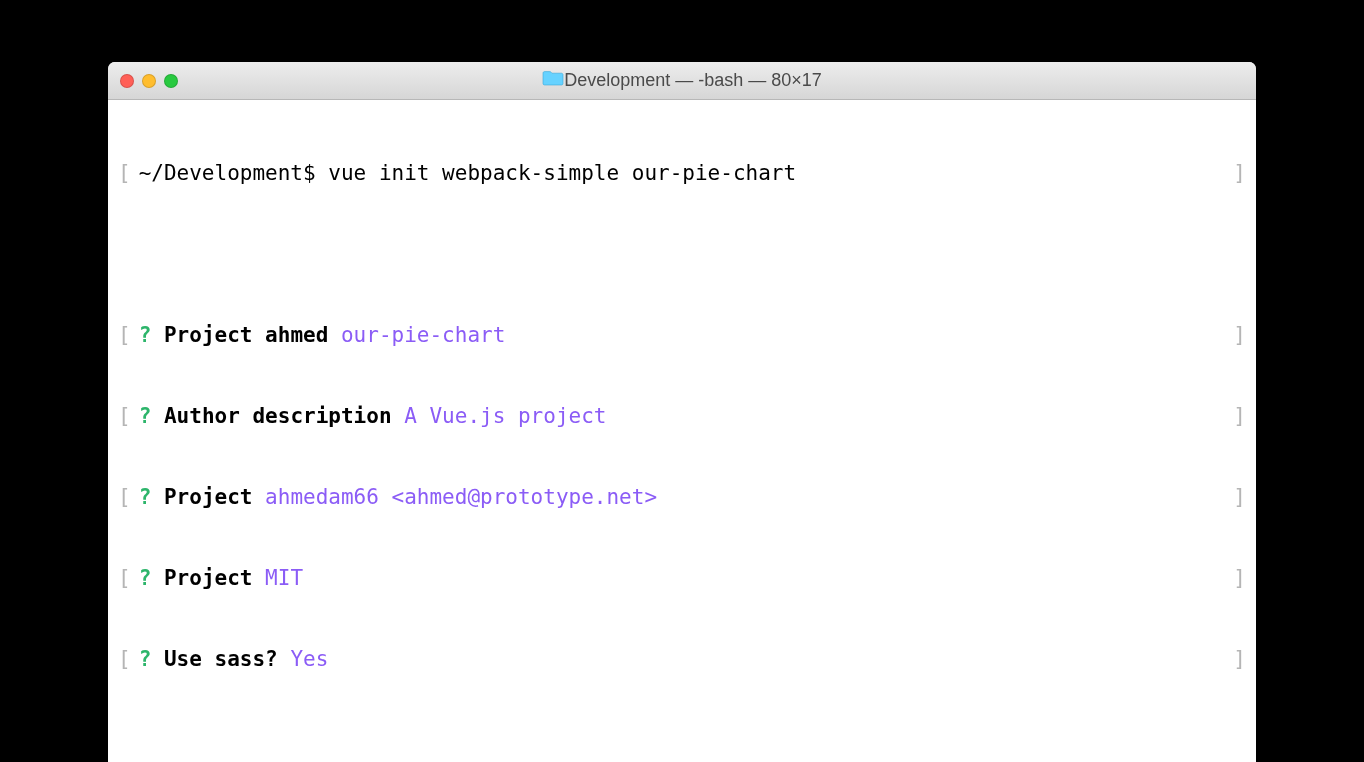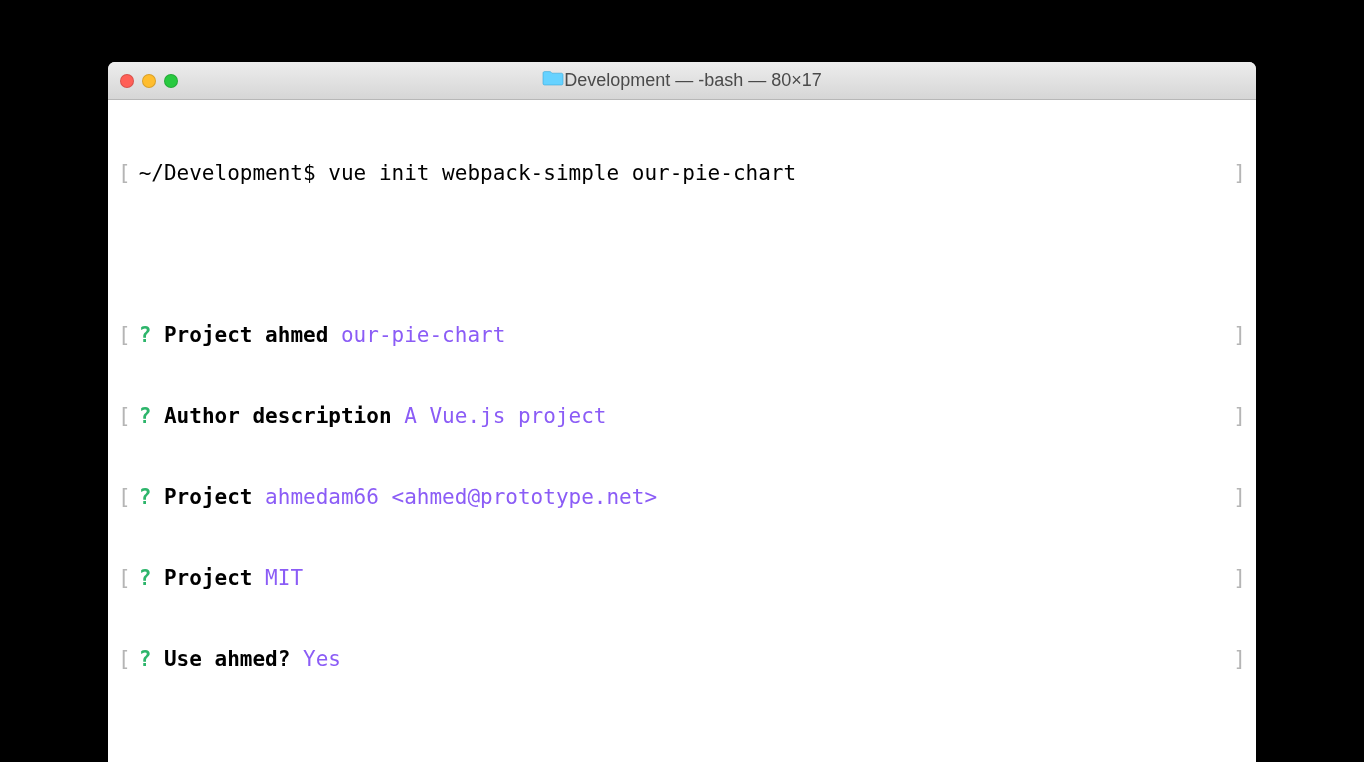--- a/index.html
+++ b/index.html
@@ -92,21 +92,21 @@
     </div>
   </div>
 
   <div class="term">
     <div class="line"><span class="grey">[</span><span class="body"><span>~/Development$ </span><span>vue init webpack-simple our-pie-chart</span></span><span class="grey">]</span></div>
     <div class="blank"></div>
     <div class="line"><span class="grey">[</span><span class="body"><span class="green bold">? </span><span class="bold">Project ahmed </span><span class="cyan">our-pie-chart</span></span><span class="grey">]</span></div>
     <div class="line"><span class="grey">[</span><span class="body"><span class="green bold">? </span><span class="bold">Author description </span><span class="cyan">A Vue.js project</span></span><span class="grey">]</span></div>
     <div class="line"><span class="grey">[</span><span class="body"><span class="green bold">? </span><span class="bold">Project </span><span class="cyan">ahmedam66 &lt;ahmed@prototype.net&gt;</span></span><span class="grey">]</span></div>
     <div class="line"><span class="grey">[</span><span class="body"><span class="green bold">? </span><span class="bold">Project </span><span class="cyan">MIT</span></span><span class="grey">]</span></div>
-    <div class="line"><span class="grey">[</span><span class="body"><span class="green bold">? </span><span class="bold">Use ahmed? </span><span class="cyan">Yes</span></span><span class="grey">]</span></div>
+    <div class="line"><span class="grey">[</span><span class="body"><span class="green bold">? </span><span class="bold">Use sass? </span><span class="cyan">Yes</span></span><span class="grey">]</span></div>
     <div class="blank"></div>
     
     
     
     
     
     
     
     
     

